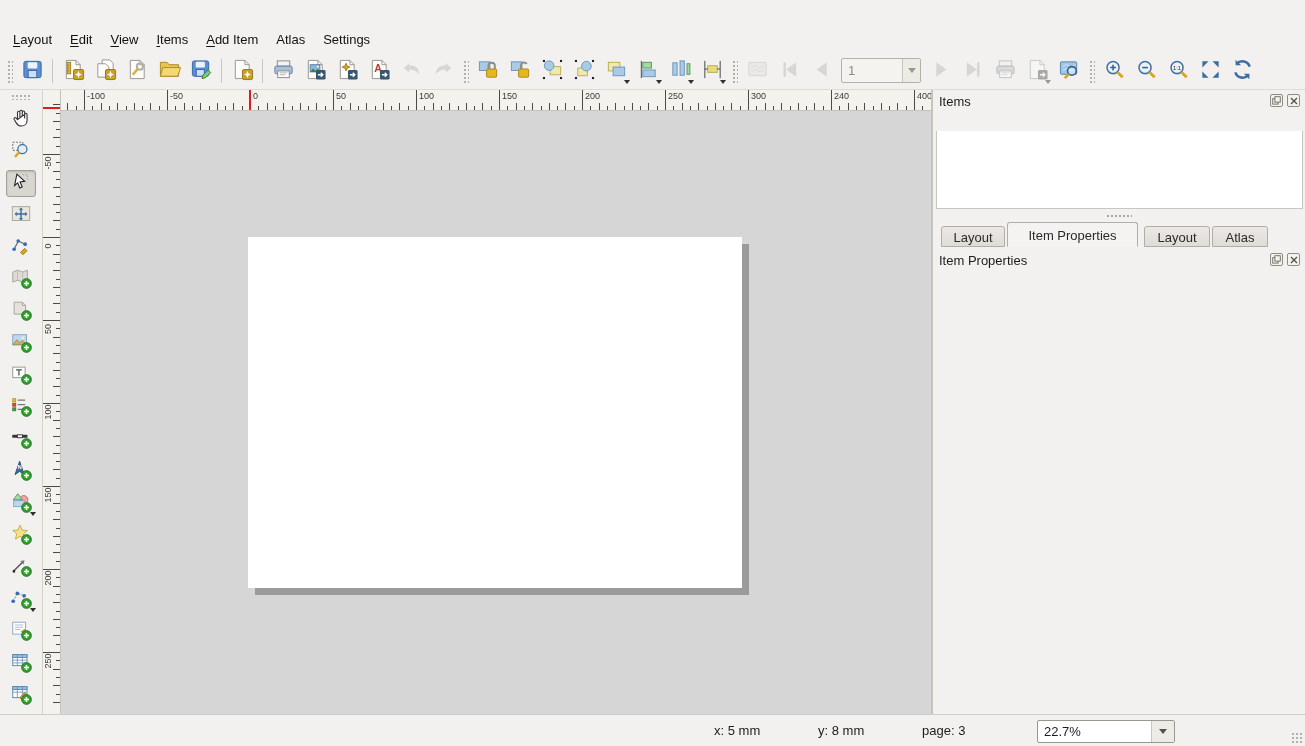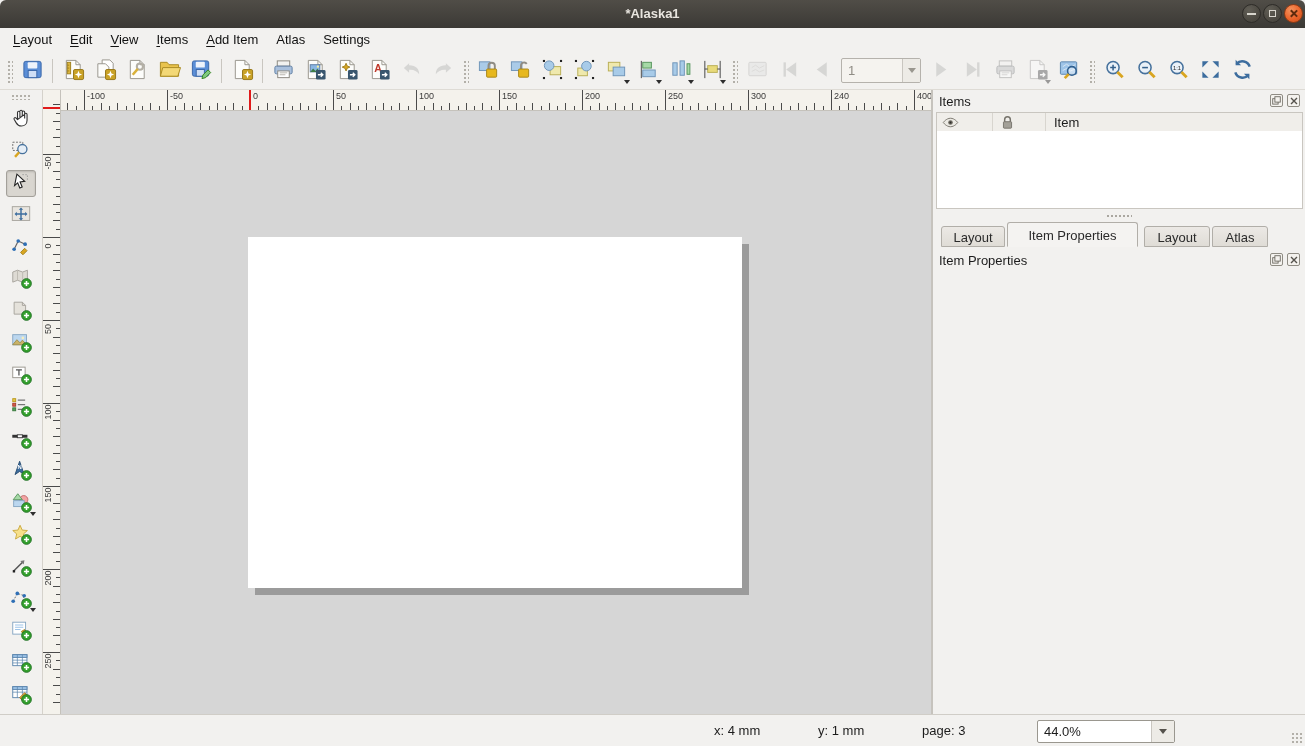--- a/index.html
+++ b/index.html
@@ -124,32 +124,20 @@
   #zoom-combo .combo-btn{width:22px;border-left:1px solid #c9c6c0;background:#edebe6;
     display:flex;align-items:center;justify-content:center;}
   #resize-grip{position:absolute;right:2px;bottom:2px;width:12px;height:12px;
     background-image:radial-gradient(#b3b0a9 1px,transparent 1.1px);background-size:4px 4px;}
 </style>
 </head>
 <body>
 
 <div id="app">
 
-  <div id="titlebar">
-    <div class="win-title">*Alaska1</div>
-    <div class="wbtn" style="right:44px">
-        <span class="glyph-min"></span>
-      </div>
-    <div class="wbtn" style="right:23px">
-        <span class="glyph-max"></span>
-      </div>
-    <div class="wbtn close" style="right:2px">
-        <span class="glyph-close"></span>
-      </div>
-  </div>
 
   <nav id="menubar">
       <span class="menu-item"><u>L</u>ayout</span>
       <span class="menu-item"><u>E</u>dit</span>
       <span class="menu-item"><u>V</u>iew</span>
       <span class="menu-item"><u>I</u>tems</span>
       <span class="menu-item"><u>A</u>dd Item</span>
       <span class="menu-item">Atlas</span>
       <span class="menu-item">Settings</span>
     </nav>
@@ -800,36 +788,20 @@
           <rect x="0.8" y="3" width="6" height="6" fill="none" stroke="#6b6860"></rect>
           <rect x="3.2" y="0.8" width="6" height="6" fill="#f4f2ee" stroke="#6b6860"></rect>
         </svg>
     </div>
     <div class="panel-btn" style="top:4px;right:5px">
       <svg width="8" height="8" viewBox="0 0 8 8">
           <path d="M1 1l6 6M7 1L1 7" stroke="#55524c" stroke-width="1.4"></path>
         </svg>
     </div>
 
-    <div id="items-header">
-      <span class="col-eye">
-        <svg width="17" height="13" viewBox="0 0 20 14">
-          <path d="M1.5 7S5 2 10 2s8.5 5 8.5 5-3.5 5-8.5 5S1.5 7 1.5 7z" fill="#eceae4" stroke="#6b6860"></path>
-          <circle cx="10" cy="7" r="2.7" fill="#6b6860"></circle>
-            <circle cx="10" cy="7" r="1.1" fill="#2e2c28"></circle>
-        </svg>
-      </span>
-      <span class="col-lock">
-        <svg width="13" height="15" viewBox="0 0 16 18">
-          <path d="M4.5 8V5.5a3.5 3.5 0 017 0V8" fill="none" stroke="#75726a" stroke-width="1.8"></path>
-          <rect x="3" y="8" width="10" height="8" rx="1" fill="#a3a098" stroke="#6b6860"></rect>
-        </svg>
-      </span>
-      <span class="col-item">Item</span>
-    </div>
     <div id="items-list"></div>
     <div id="panel-splitter">
         <span class="dots"></span>
       </div>
 
     <div id="tabbar">
         <span class="tab" style="left: 8px; width: 64px; text-align: center; padding: 0px;">Layout</span>
         <span class="tab active" style="left: 74px; width: 131px; text-align: center; padding: 0px;">Item Properties</span>
         <span class="tab" style="left: 211px; width: 66px; text-align: center; padding: 0px;">Layout</span>
         <span class="tab" style="left: 279px; width: 56px; text-align: center; padding: 0px;">Atlas</span>
@@ -845,25 +817,25 @@
       </div>
       <div class="panel-btn" style="top:3px;right:5px">
         <svg width="8" height="8" viewBox="0 0 8 8">
             <path d="M1 1l6 6M7 1L1 7" stroke="#55524c" stroke-width="1.4"></path>
           </svg>
       </div>
     </div>
   </div>
 
   <div id="statusbar">
-    <span class="sb-text" style="left:714px">x: 4 mm</span>
-    <span class="sb-text" style="left:818px">y: 1 mm</span>
+    <span class="sb-text" style="left:714px">x: 5 mm</span>
+    <span class="sb-text" style="left:818px">y: 8 mm</span>
     <span class="sb-text" style="left:922px">page: 3</span>
     <div id="zoom-combo">
-      <span class="combo-text">44.0%</span>
+      <span class="combo-text">22.7%</span>
       <span class="combo-btn">
           <span class="tri-down" style="border-top-color:#55524c"></span>
         </span>
     </div>
 
     <div id="resize-grip"></div>
   </div>
 </div>
 
 </body></html>

